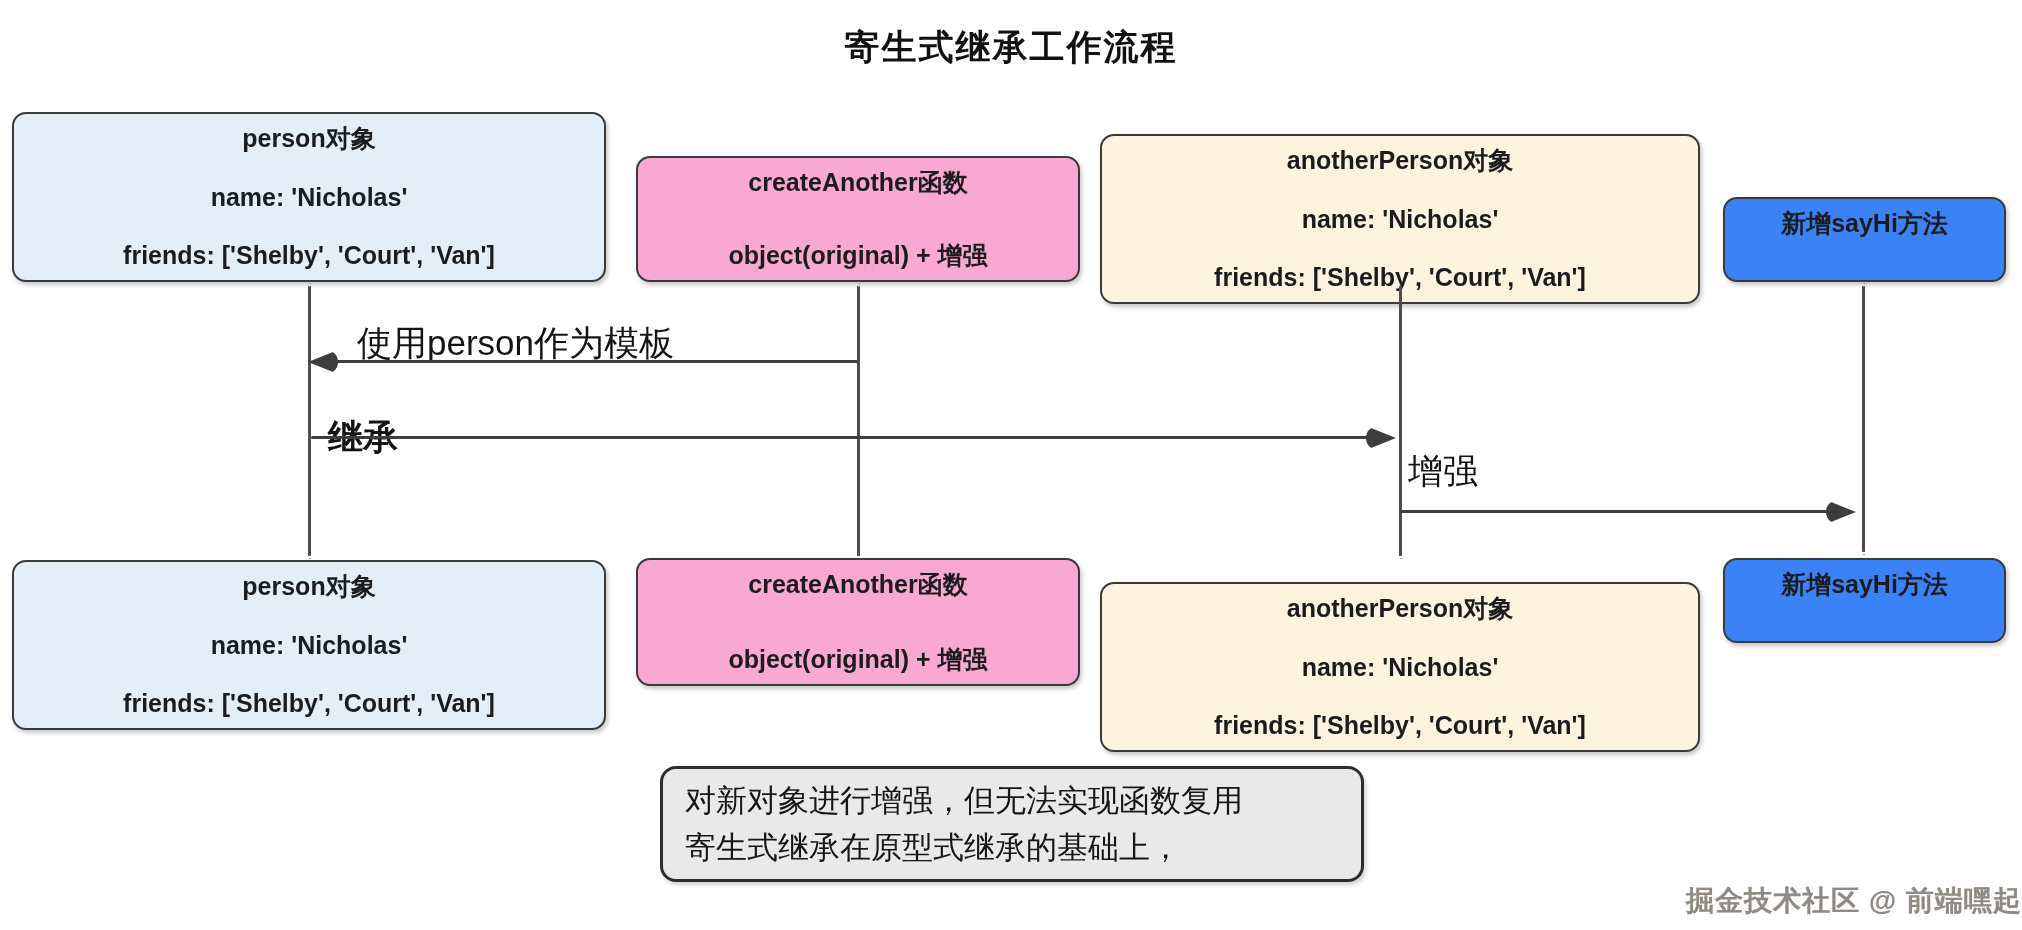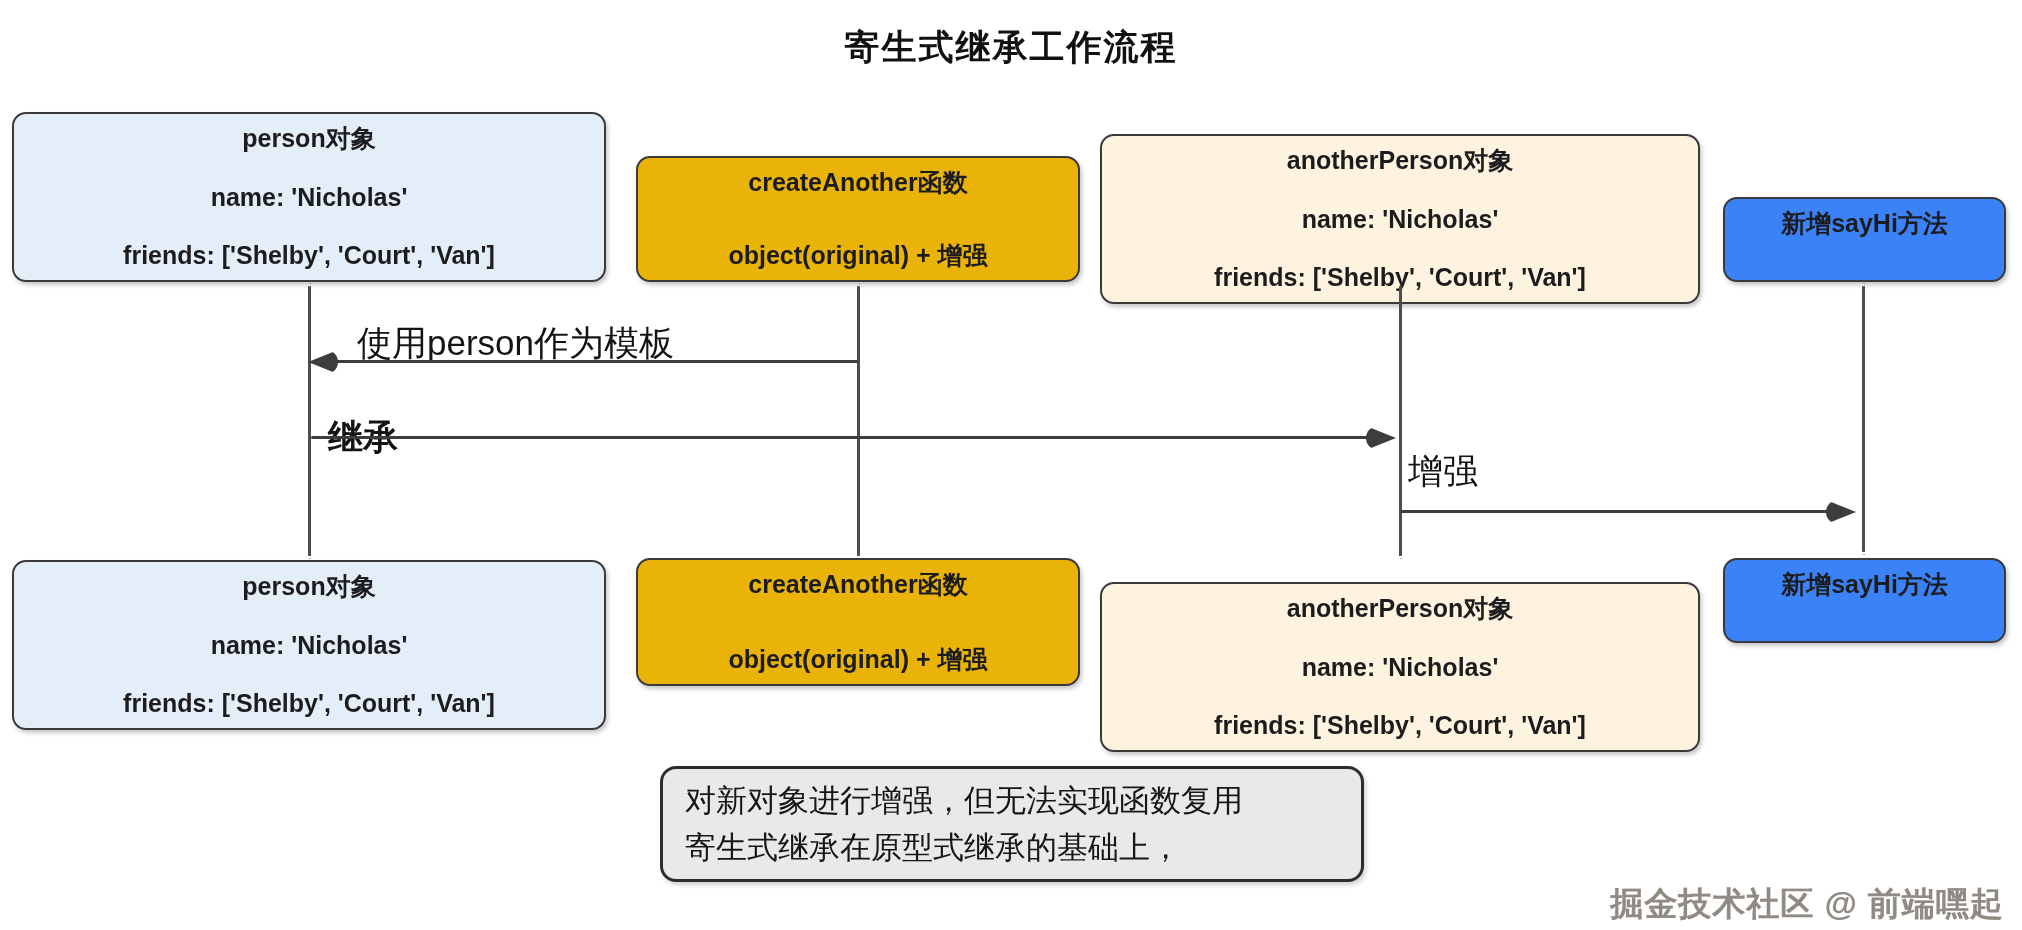--- a/index.html
+++ b/index.html
@@ -33,21 +33,21 @@
     justify-content: space-between;
     align-items: center;
     text-align: center;
     font-size: 25px;
     line-height: 49px;
     box-shadow: 2px 3px 4px rgba(0,0,0,0.22);
     color: #1c1c1e;
     font-weight: bold;
   }
   .fill-blue   { background: #e4eef9; }
-  .fill-green  { background: #eab308; }
+  .fill-green  { background: #f9a8d4; }
   .fill-orange { background: #fdf3de; margin-top: 22px; }
   .fill-purple { background: #3b82f6; }
 
   
   .person-top        { left: 12px;   top: 112px; width: 594px; height: 170px; }
   .createanother-top { left: 636px;  top: 156px; width: 444px; height: 126px; }
   .anotherperson-top { left: 1100px; top: 112px; width: 600px; height: 170px; }
   .sayhi-top         { left: 1723px; top: 197px; width: 283px; height: 85px; }
   
   .person-bottom        { left: 12px;   top: 560px; width: 594px; height: 170px; }
@@ -109,22 +109,22 @@
     flex-direction: column;
     justify-content: center;
     padding-left: 22px;
     font-size: 31px;
     line-height: 47px;
     color: #161616;
     box-shadow: 2px 3px 4px rgba(0,0,0,0.18);
   }
   .watermark {
     position: absolute;
-    right: 18px; top: 882px;
-    font-size: 33px;
+    right: 0; top: 882px;
+    font-size: 28px;
     font-weight: 600;
     color: #8f8a84;
     text-shadow: 1.5px 1.5px 0 #ffffff, -0.5px -0.5px 0 #c9c4bd;
     letter-spacing: 1px;
     white-space: nowrap;
   }
 </style>
 </head>
 <body>
 

